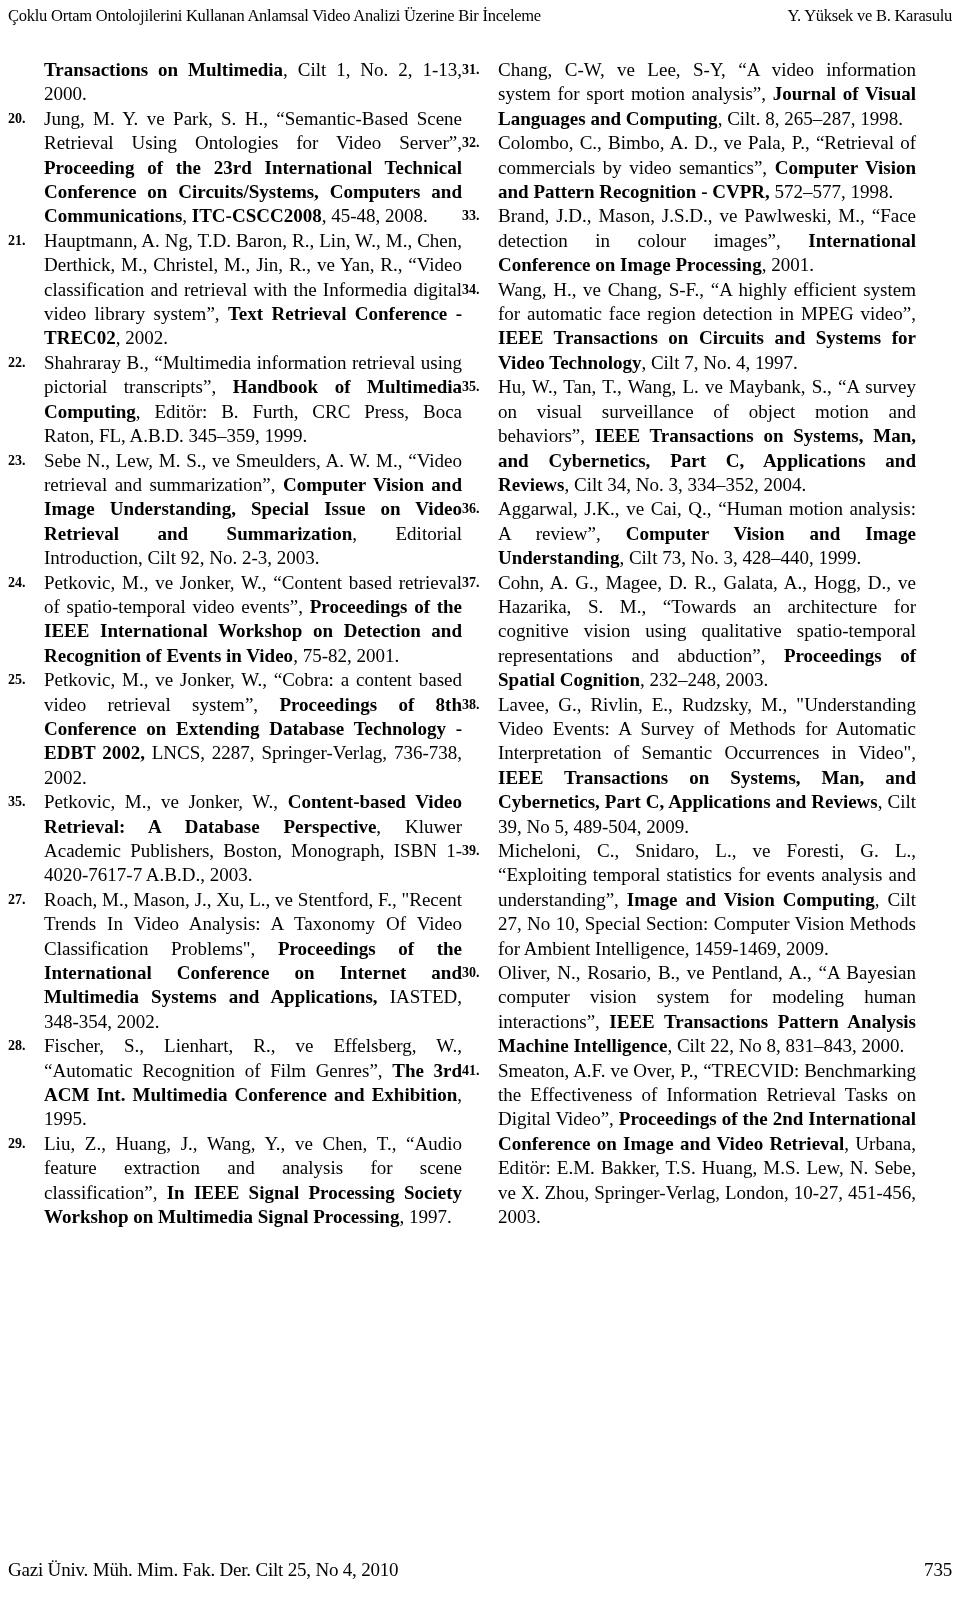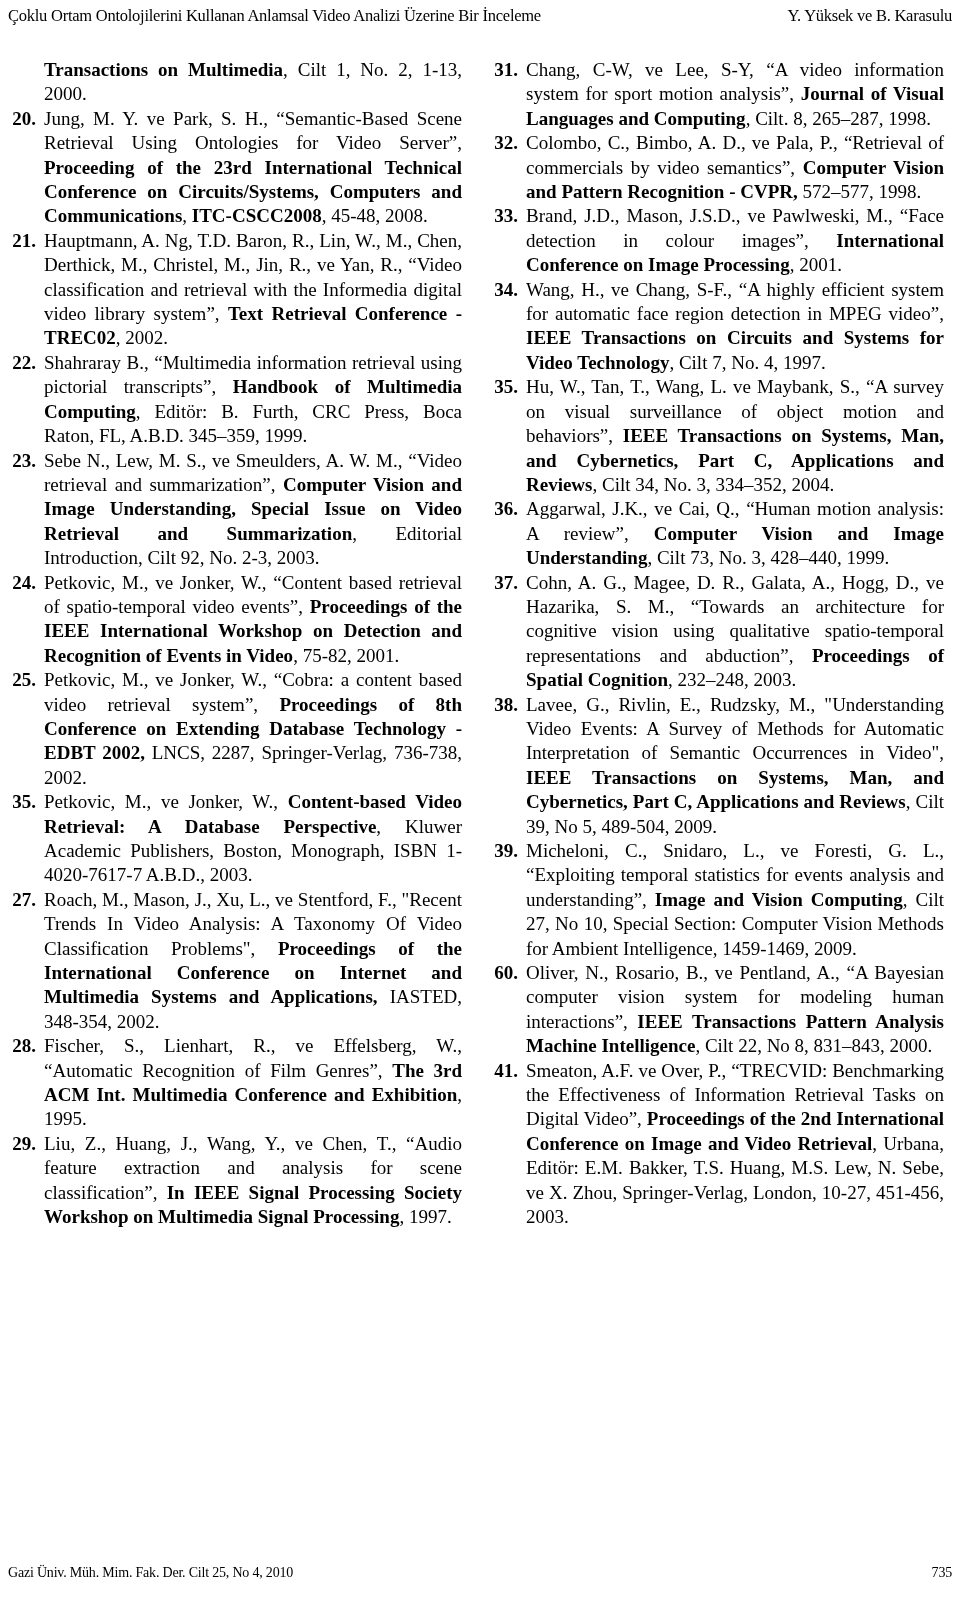--- a/index.html
+++ b/index.html
@@ -41,39 +41,38 @@
   .runhead .right { white-space: nowrap; }
 
   
   .columns {
     position: absolute;
     left: 8px;
     right: 8px;
     top: 58px;
     height: 1455px;
     display: flex;
-    gap: 28px;
   }
   .col {
     width: 454px;
     flex: 0 0 454px;
   }
 
   .ref {
     display: flex;
     margin-bottom: 0px;
   }
   .ref-num {
     flex: 0 0 36px;
     width: 36px;
-    text-align: right;
+    text-align: left;
     padding-right: 8px;
     box-sizing: border-box;
     font-weight: bold;
-    font-size: 19px;
+    font-size: 14px;
     line-height: 24.4px;
     white-space: nowrap;
   }
   .ref-body {
     flex: 1 1 auto;
     font-size: 19px;
     line-height: 24.4px;
     text-align: justify;
     text-justify: inter-word;
     hyphens: none;
@@ -85,21 +84,21 @@
 
   
   .footer {
     position: absolute;
     left: 8px;
     right: 8px;
     bottom: 14px;
     display: flex;
     justify-content: space-between;
     align-items: baseline;
-    font-size: 14px;
+    font-size: 19px;
     letter-spacing: -0.2px;
   }
 </style>
 </head>
 <body>
 
 <div class="page">
 
   <div class="runhead">
     <span class="left">Çoklu Ortam Ontolojilerini Kullanan Anlamsal Video Analizi Üzerine Bir İnceleme</span>
@@ -189,21 +188,21 @@
           </div>
           <div class="ref">
             <div class="ref-num">38.</div>
             <div class="ref-body">Lavee, G., Rivlin, E., Rudzsky, M., "Understanding Video Events: A Survey of Methods for Automatic Interpretation of Semantic Occurrences in Video", <b>IEEE Transactions on Systems, Man, and Cybernetics, Part C, Applications and Reviews</b>, Cilt 39, No 5, 489-504, 2009.</div>
           </div>
           <div class="ref">
             <div class="ref-num">39.</div>
             <div class="ref-body">Micheloni, C., Snidaro, L., ve Foresti, G. L., “Exploiting temporal statistics for events analysis and understanding”, <b>Image and Vision Computing</b>, Cilt 27, No 10, Special Section: Computer Vision Methods for Ambient Intelligence, 1459-1469, 2009.</div>
           </div>
           <div class="ref">
-            <div class="ref-num">60.</div>
+            <div class="ref-num">30.</div>
             <div class="ref-body">Oliver, N., Rosario, B., ve Pentland, A., “A Bayesian computer vision system for modeling human interactions”, <b>IEEE Transactions Pattern Analysis Machine Intelligence</b>, Cilt 22, No 8, 831–843, 2000.</div>
           </div>
           <div class="ref">
             <div class="ref-num">41.</div>
             <div class="ref-body">Smeaton, A.F. ve Over, P., “TRECVID: Benchmarking the Effectiveness of Information Retrieval Tasks on Digital Video”, <b>Proceedings of the 2nd International Conference on Image and Video Retrieval</b>, Urbana, Editör: E.M. Bakker, T.S. Huang, M.S. Lew, N. Sebe, ve X. Zhou, Springer-Verlag, London, 10-27, 451-456, 2003.</div>
           </div>
         </div>
     </div>
 
   </div>

